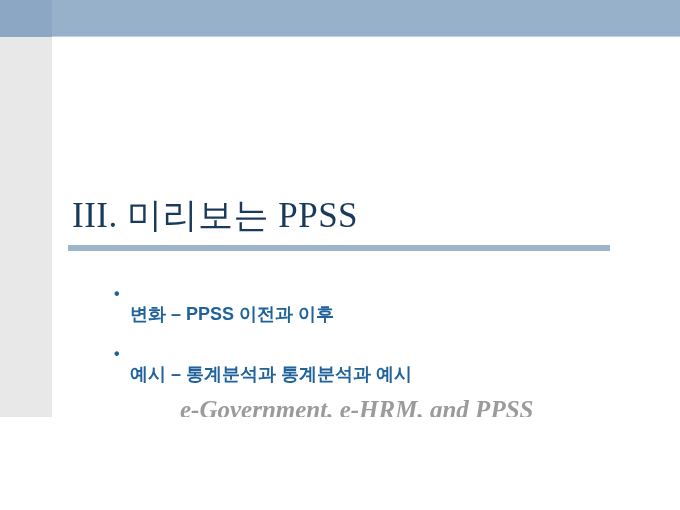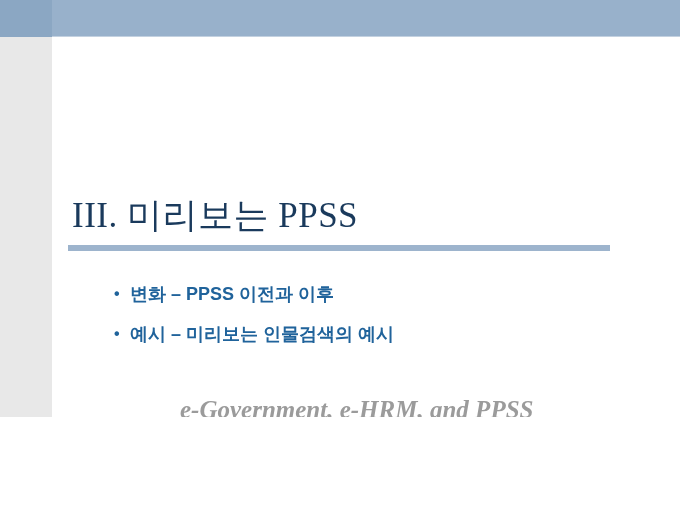--- a/index.html
+++ b/index.html
@@ -107,20 +107,21 @@
   .bullet-dot {
     width: 16px;
     flex: 0 0 16px;
     font-size: 16px;
     line-height: 24px;
     color: #20639b;
     text-align: left;
   }
   .bullet-text {
     flex: 1 1 auto;
+    margin-top: 20px;
   }
   .subtitle {
     position: absolute;
     left: 128px;
     top: 358px;
     font-family: "Liberation Serif", "DejaVu Serif", serif;
     font-style: italic;
     font-weight: bold;
     font-size: 25px;
     line-height: 30px;
@@ -149,21 +150,21 @@
 
     <div class="bullet-list">
 
       <div class="bullet-item">
         <span class="bullet-dot">•</span>
         <span class="bullet-text">변화 – PPSS 이전과 이후</span>
       </div>
 
       <div class="bullet-item">
         <span class="bullet-dot">•</span>
-        <span class="bullet-text">예시 – 미리보는 인물검색의 예시</span>
+        <span class="bullet-text">예시 – 통계분석과 통계분석과 예시</span>
       </div>
 
     </div>
 
     <div class="subtitle">e-Government, e-HRM, and PPSS</div>
 
   </div>
 
 </div>
 

